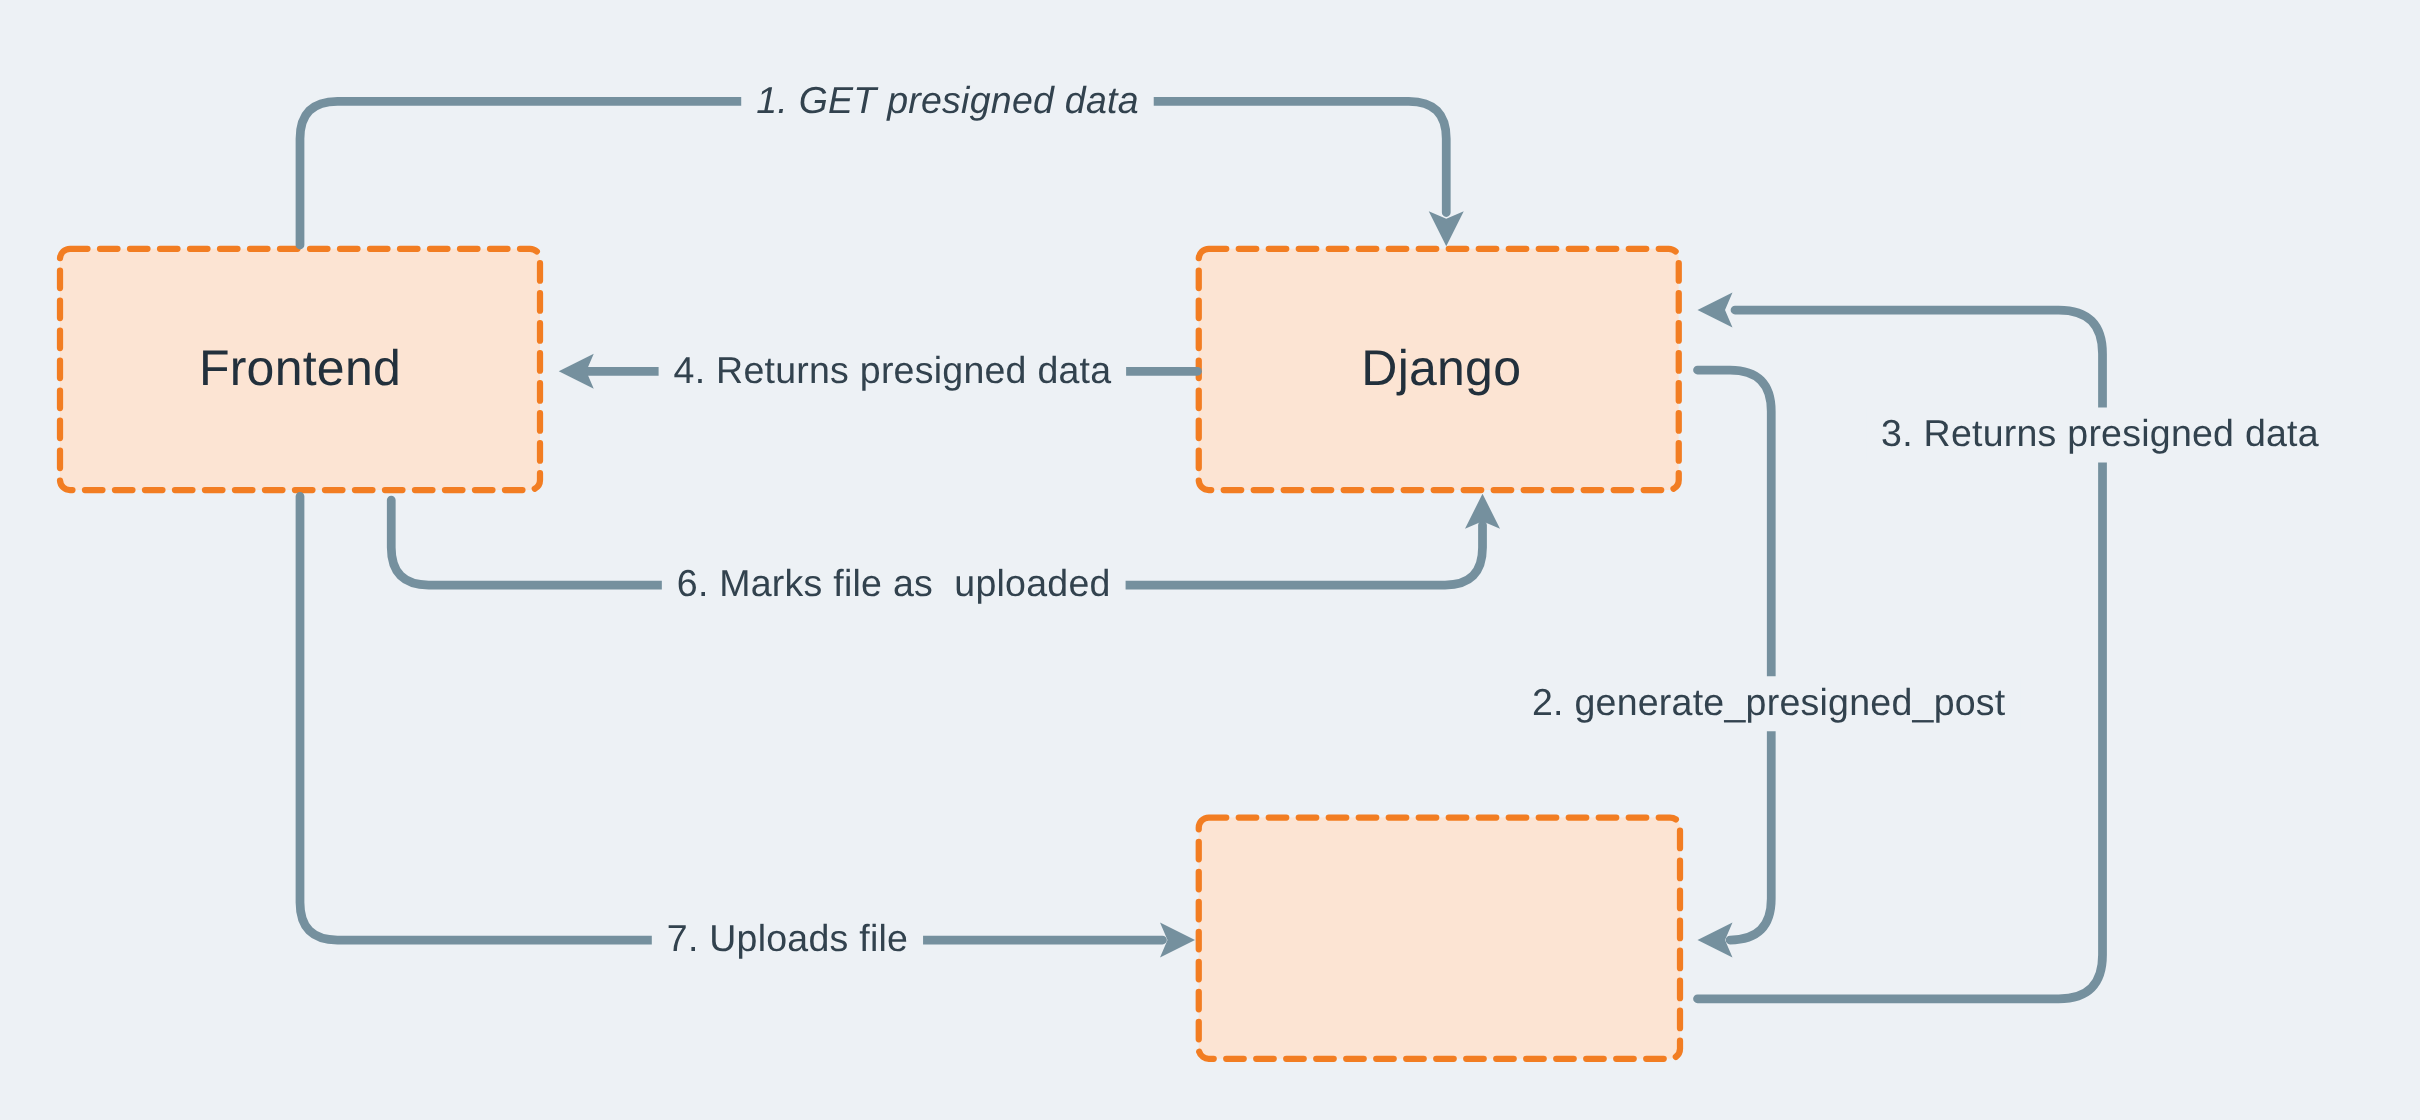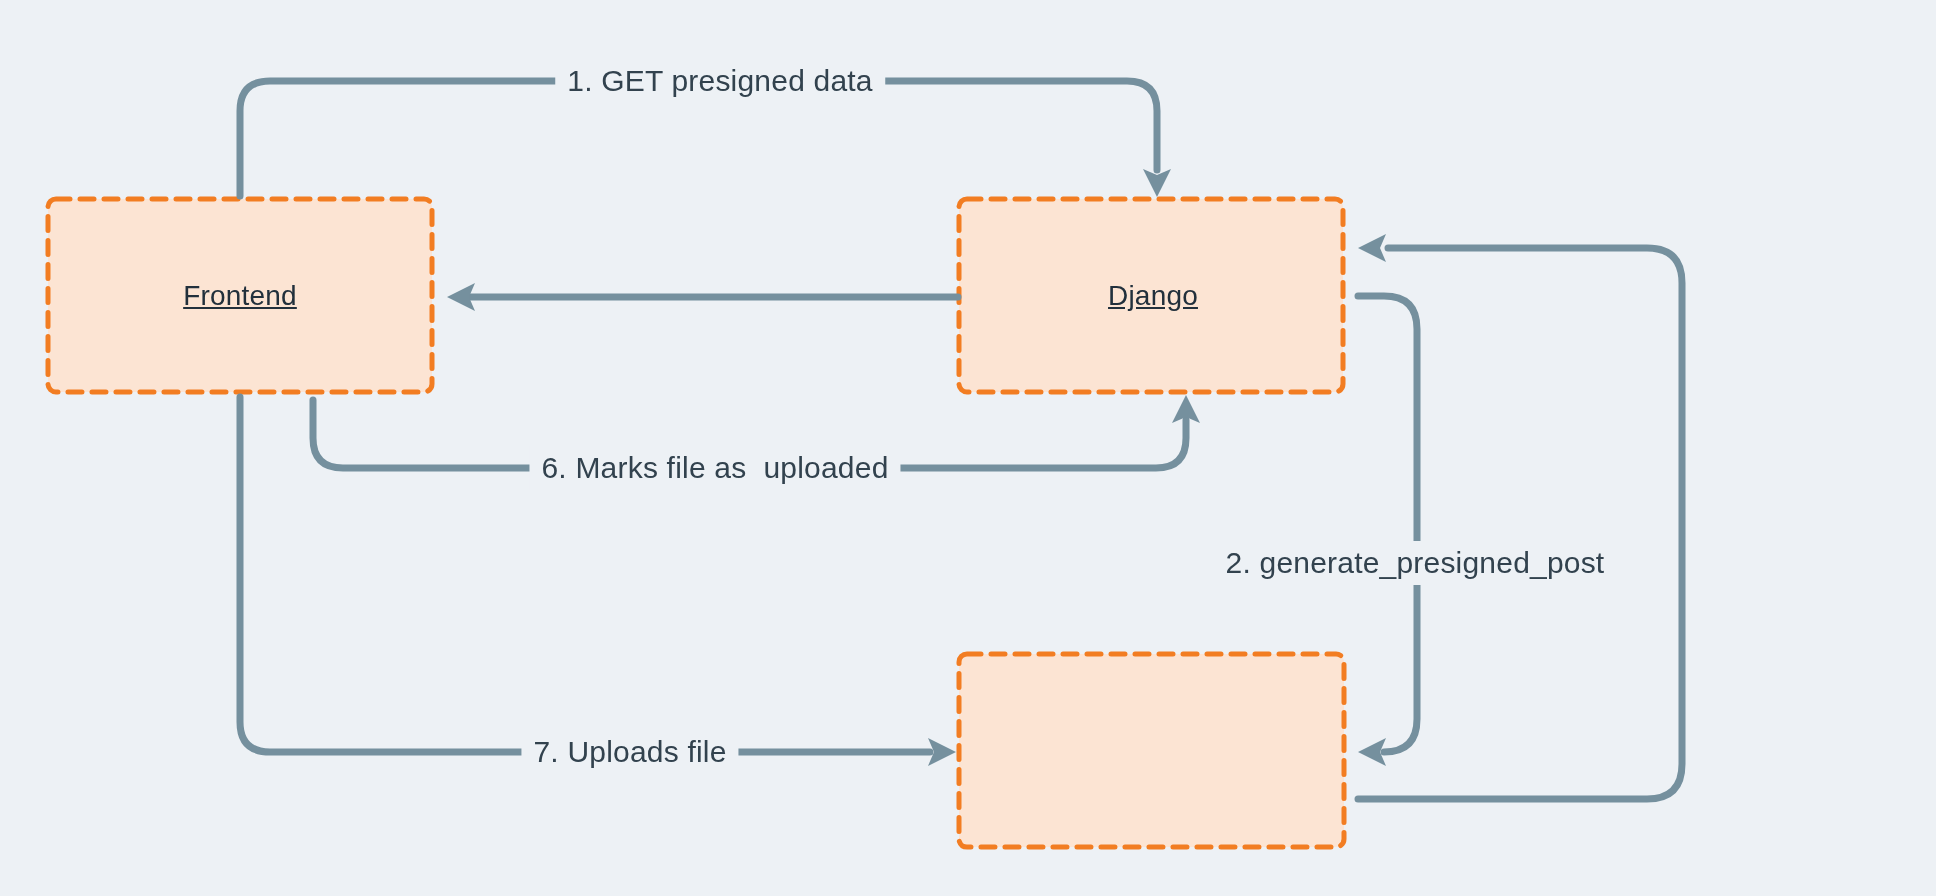--- a/index.html
+++ b/index.html
@@ -24,25 +24,24 @@
     stroke: var(--arrow, #75909e);
     stroke-width: 7;
     stroke-linecap: round;
   }
   .arrow-head { fill: var(--arrow, #75909e); }
   .node-label {
     position: absolute;
     display: flex;
     align-items: center;
     justify-content: center;
-    font-size: 28px;
+    font-size: 40px;
     font-weight: 500;
     letter-spacing: 0.2px;
     color: var(--node-text, #22303c);
-    text-decoration: underline;
   }
   .edge-label {
     position: absolute;
     transform: translate(-50%, -50%);
     background: var(--background, #edf1f5);
     padding: 5px 12px;
     font-size: 30px;
     font-weight: 500;
     letter-spacing: 0.2px;
     white-space: pre;
@@ -75,18 +74,20 @@
     <path class="edge-path" d="M 1358 296 L 1384 296 Q 1417 296 1417 329 L 1417 719 Q 1417 752 1384 752"></path>
     <polygon class="arrow-head" points="1358,752 1386,738 1380,752 1386,766"></polygon>
 
     <path class="edge-path" d="M 1358 799 L 1647 799 Q 1682 799 1682 764 L 1682 283 Q 1682 248 1647 248 L 1388 248"></path>
     <polygon class="arrow-head" points="1358,248 1386,234 1380,248 1386,262"></polygon>
   </svg>
 
   <div class="node-label" style="left:48px; top:199px; width:384px; height:193px;">Frontend</div>
   <div class="node-label" style="left:961px; top:199px; width:384px; height:193px;">Django</div>
 
-  <div class="edge-label" style="left:720px;  top:81px;">1. GET presigned data</div>
+  <div class="edge-label" style="left:758px;  top:81px;font-style:italic;">1. GET presigned data</div>
+  <div class="edge-label" style="left:714px;  top:297px;">4. Returns presigned data</div>
   <div class="edge-label" style="left:715px;  top:468px;text-align:right;">6. Marks file as  uploaded</div>
   <div class="edge-label" style="left:630px;  top:752px;">7. Uploads file</div>
   <div class="edge-label" style="left:1415px; top:515px;margin-top:48px;">2. generate_presigned_post</div>
+  <div class="edge-label" style="left:1680px; top:348px;">3. Returns presigned data</div>
 
 </div>
 
 </body></html>

